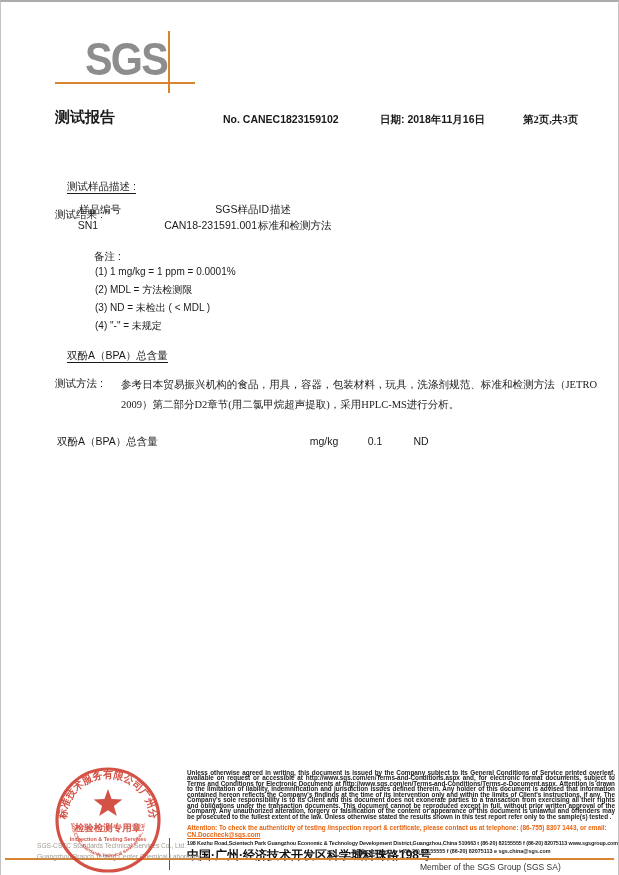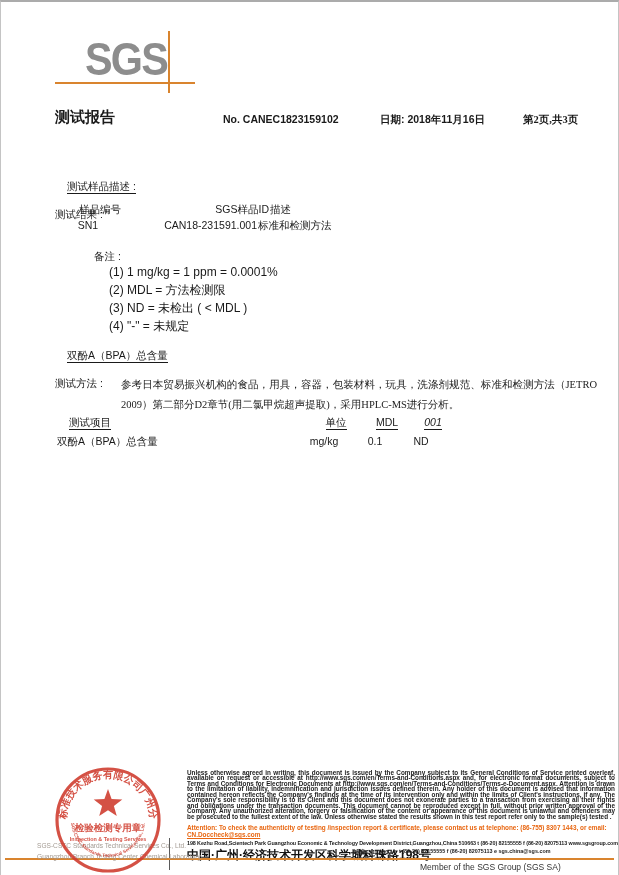--- a/index.html
+++ b/index.html
@@ -24,21 +24,21 @@
   
   .t{font-size:10.5px;}
   .b{font-weight:400;margin-left:12px;}
   .u-head{border-bottom:1.3px solid #1a1a1a;padding-bottom:1px;}
   
   .st-row{position:absolute;left:54px;display:flex;font-size:10.5px;}
   .st-c0{width:66px;text-align:center;}
   .st-c1{width:136px;text-align:right;}
   .st-c2{text-align:left;padding-left:1px;}
   
-  .notes{position:absolute;left:108px;top:261px;font-size:12px;}
+  .notes{position:absolute;left:94px;top:261px;font-size:10px;}
   .notes div{height:18px;line-height:18px;}
   
   .method-text{position:absolute;left:120px;top:373px;width:476px;font-size:10.5px;line-height:19.5px;text-align:justify;font-family:Liberation Serif, serif;}
   
   .rt-row{position:absolute;left:56px;display:flex;font-size:10.5px;}
   .rt-c0{width:240px;text-align:left;}
   .rt-c1{width:54px;text-align:center;}
   .rt-c2{width:48px;text-align:center;}
   .rt-c3{width:44px;text-align:center;}
   .cell-u{border-bottom:1.2px solid #1a1a1a;padding-bottom:1px;}
@@ -103,26 +103,20 @@
     <div>(3) ND = 未检出 ( &lt; MDL )</div>
     <div>(4) "-" = 未规定</div>
   </div>
 
   <div class="abs t b" style="left:54px;top:347px;">
     <span class="u-head">双酚A（BPA）总含量</span>
   </div>
   <div class="abs t" style="left:54px;top:375px;">测试方法 :</div>
   <div class="method-text">参考日本贸易振兴机构的食品，用具，容器，包装材料，玩具，洗涤剂规范、标准和检测方法（JETRO 2009）第二部分D2章节(用二氯甲烷超声提取)，采用HPLC-MS进行分析。</div>
 
-  <div class="rt-row b" style="top:414px;">
-    <span class="rt-c0"><span class="cell-u">测试项目</span></span>
-    <span class="rt-c1"><span class="cell-u">单位</span></span>
-    <span class="rt-c2"><span class="cell-u">MDL</span></span>
-    <span class="rt-c3 ital"><span class="cell-u">001</span></span>
-  </div>
   <div class="rt-row" style="top:433px;">
     <span class="rt-c0">双酚A（BPA）总含量</span>
     <span class="rt-c1">mg/kg</span>
     <span class="rt-c2">0.1</span>
     <span class="rt-c3">ND</span>
   </div>
 
   <div class="disclaimer">Unless otherwise agreed in writing, this document is issued by the Company subject to its General Conditions of Service printed overleaf, available on request or accessible at http://www.sgs.com/en/Terms-and-Conditions.aspx and, for electronic format documents, subject to Terms and Conditions for Electronic Documents at http://www.sgs.com/en/Terms-and-Conditions/Terms-e-Document.aspx. Attention is drawn to the limitation of liability, indemnification and jurisdiction issues defined therein. Any holder of this document is advised that information contained hereon reflects the Company's findings at the time of its intervention only and within the limits of Client's instructions, if any. The Company's sole responsibility is to its Client and this document does not exonerate parties to a transaction from exercising all their rights and obligations under the transaction documents. This document cannot be reproduced except in full, without prior written approval of the Company. Any unauthorized alteration, forgery or falsification of the content or appearance of this document is unlawful and offenders may be prosecuted to the fullest extent of the law. Unless otherwise stated the results shown in this test report refer only to the sample(s) tested .</div>
 
   <div class="attention">

